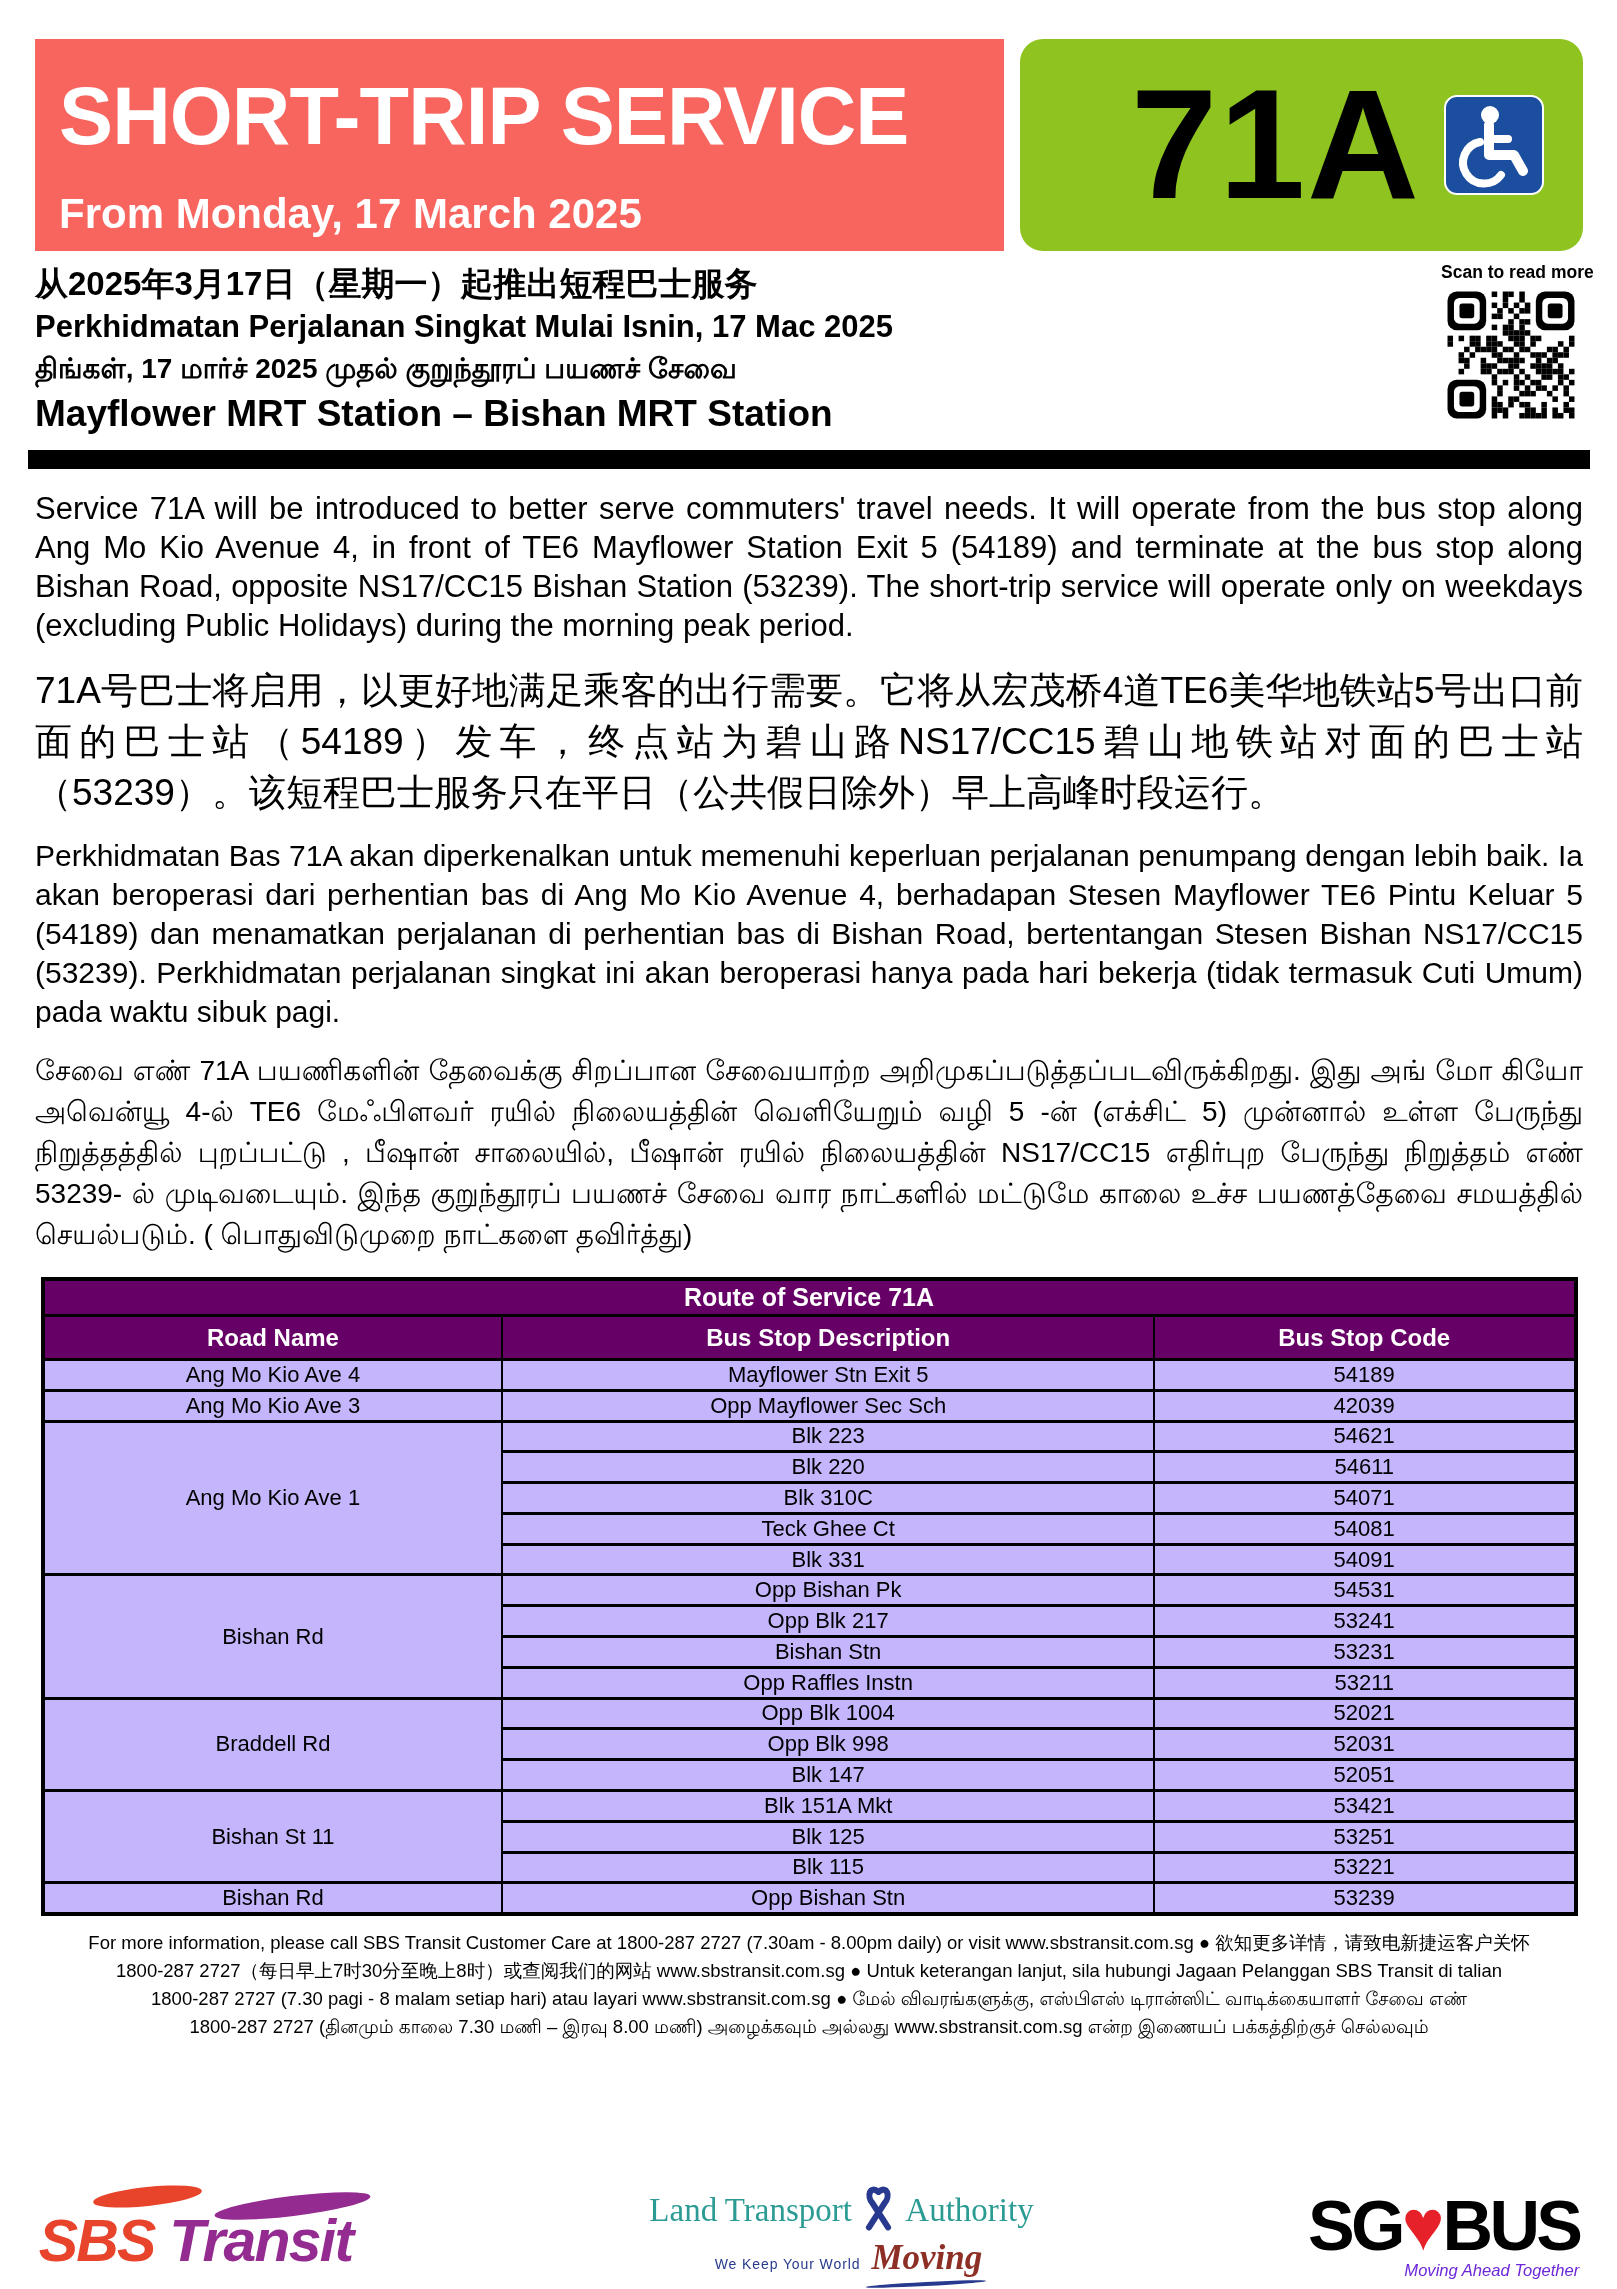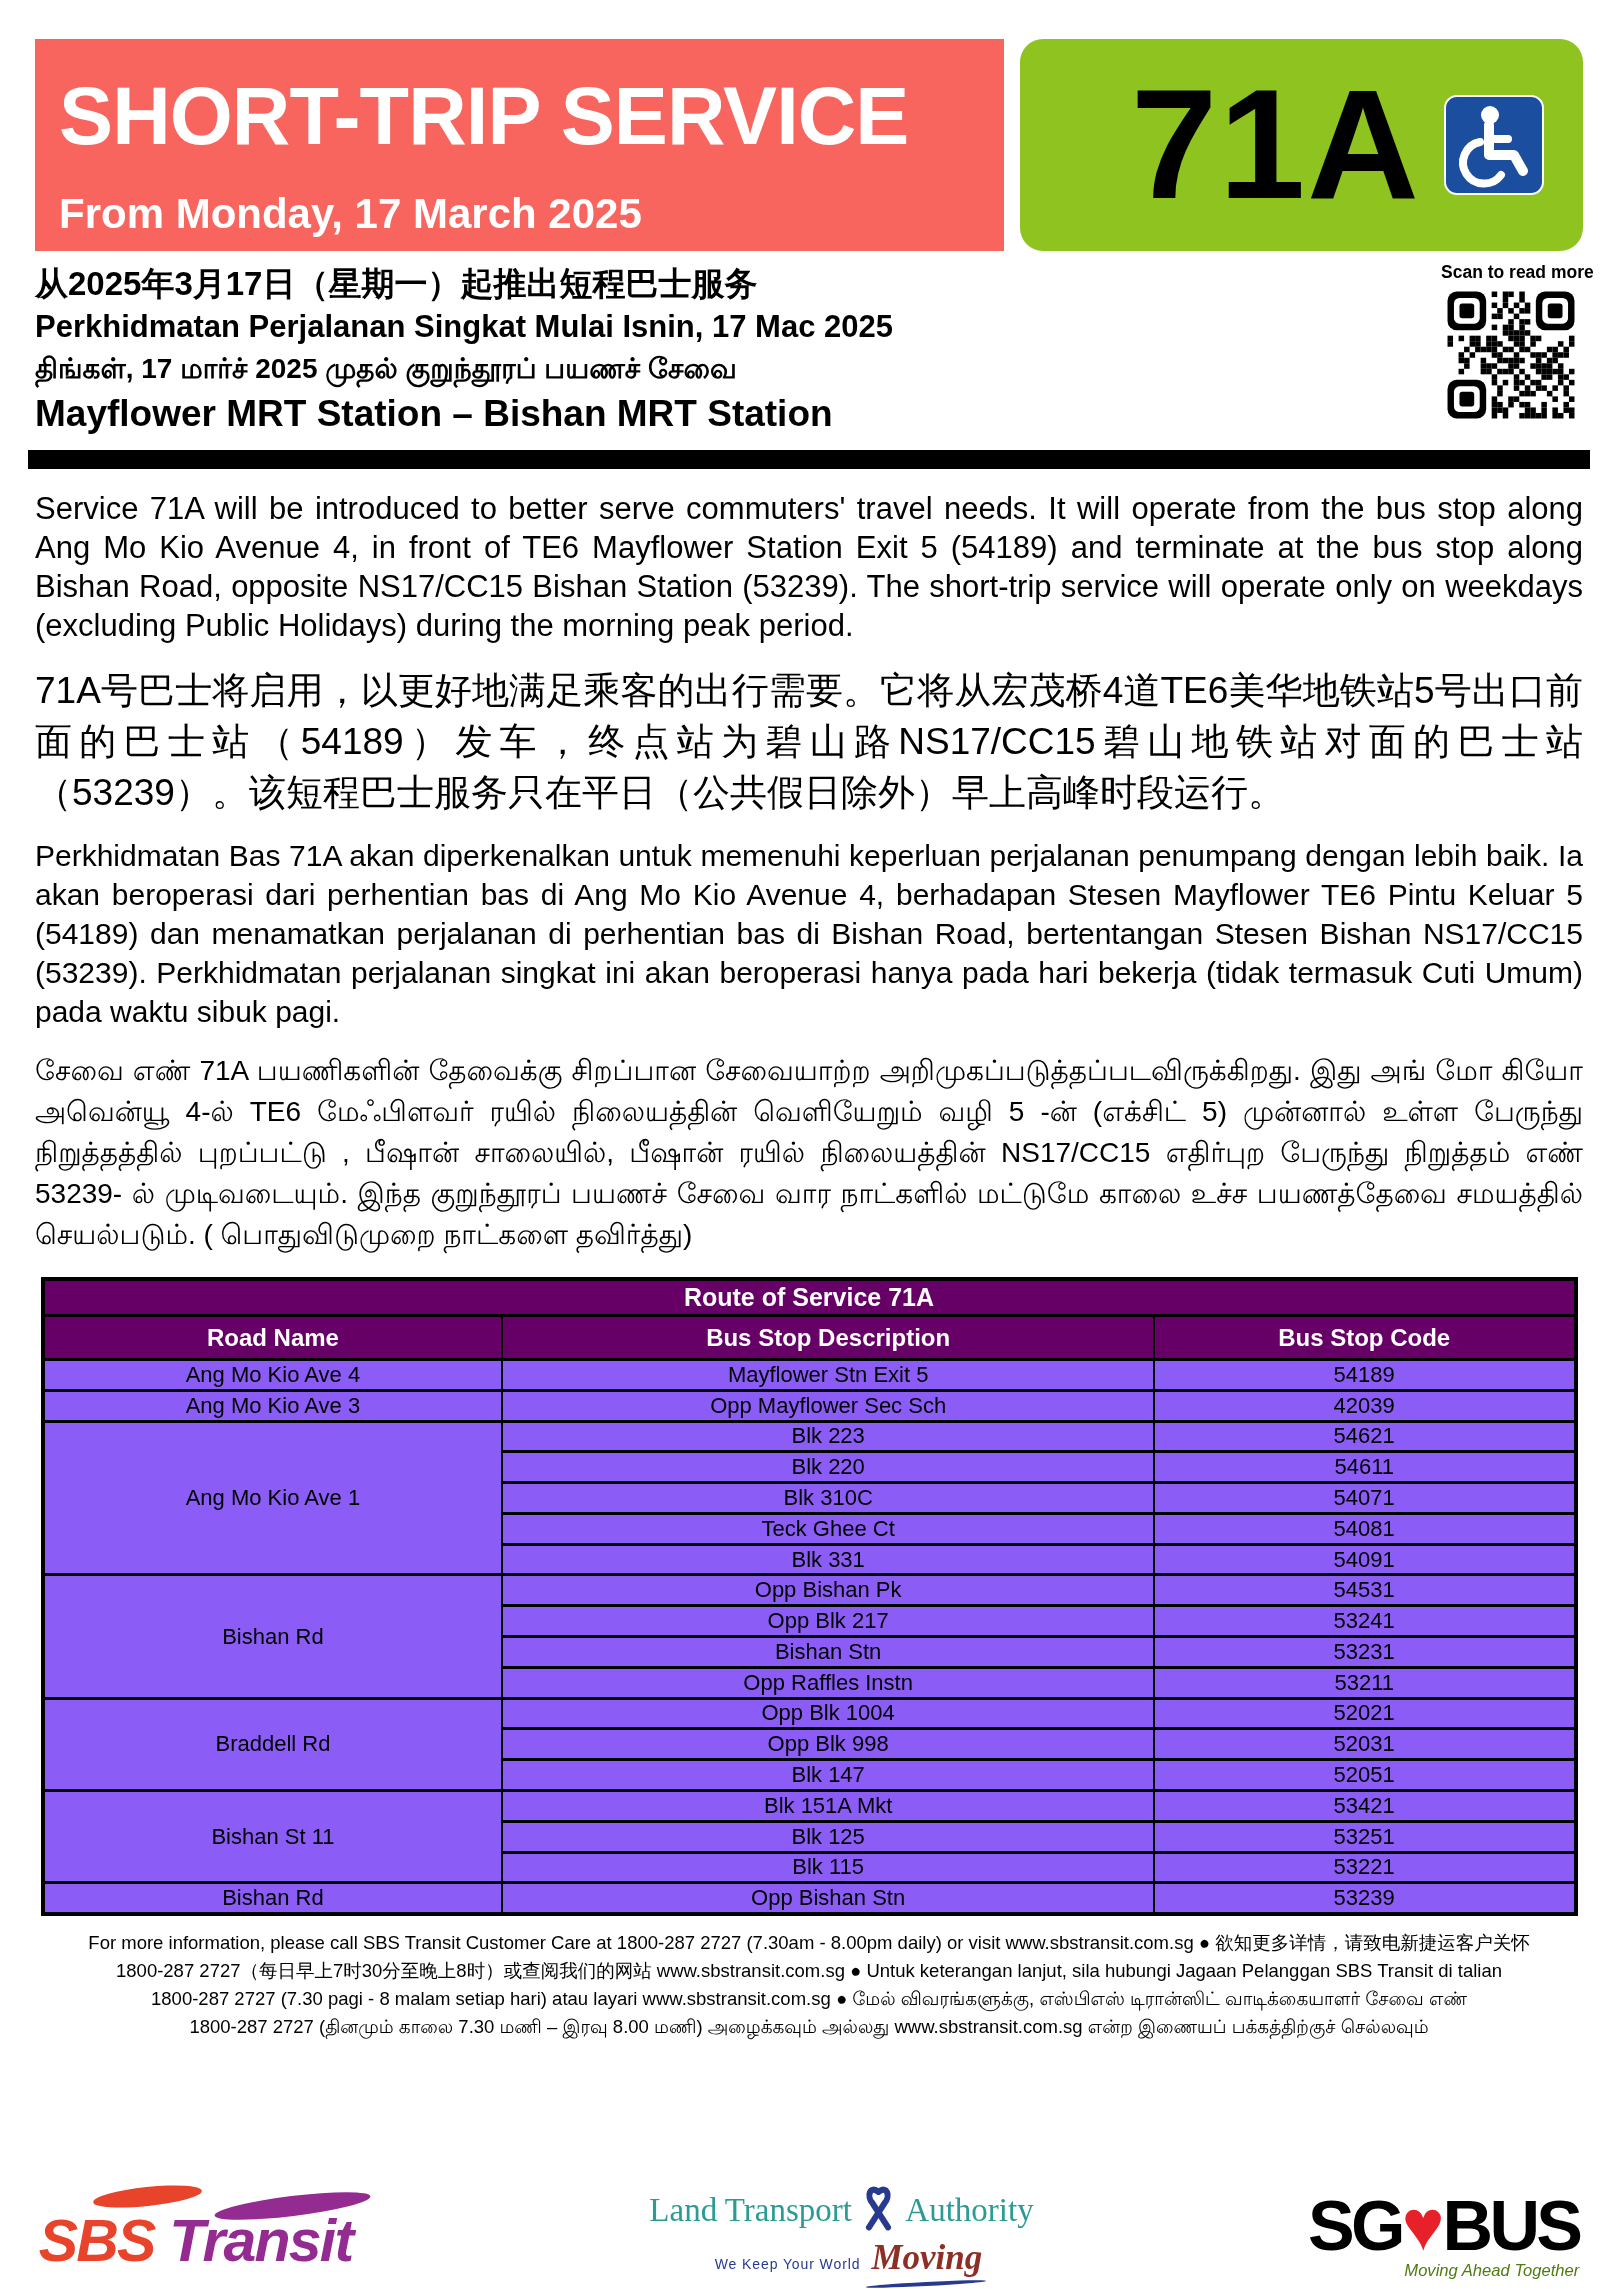--- a/index.html
+++ b/index.html
@@ -48,21 +48,21 @@
   .para-zh { font-size:37px; line-height:51px; margin-top:20px; }
   .para-ms { font-size:30px; line-height:39px; }
   .para-ta { font-size:28px; line-height:41px; }
 
   
   .route-table-wrap { margin-top:22px; padding:0 5.5px; }
   table.route { width:100%; border-collapse:collapse; border:4.6px solid #000; }
   table.route th, table.route td { border:2.8px solid #000; border-top-width:3.7px; border-bottom-width:3.7px; text-align:center; vertical-align:middle; }
   .tbl-title th { background:#660066; color:#fff; font-size:25px; font-weight:bold; height:37px; }
   .tbl-head th { background:#660066; color:#fff; font-size:24px; font-weight:bold; height:44px; }
-  table.route td { font-size:22px; height:29.5px; padding:0.9px 7.4px; background:#8b5cf6; }
+  table.route td { font-size:22px; height:29.5px; padding:0.9px 7.4px; background:#c4b5fd; }
   .col-road { width:30%; }
   .col-desc { width:42.5%; }
   .col-code { width:27.5%; }
 
   
   .footer-info { margin-top:13px; text-align:center; font-size:18.5px; line-height:28px; }
 
   
   .logos { margin-top:auto; display:flex; align-items:center; justify-content:space-between; height:92px; padding:0 3.7px 3.7px 3.7px; flex:0 0 auto; }
   .sbs-logo { position:relative; width:388px; height:89px; }
@@ -76,21 +76,21 @@
   .lta-top { display:flex; align-items:center; gap:9.2px; justify-content:center; }
   .lta-name { font-family:"Liberation Serif", serif; color:#2B9B94; font-size:33px; }
   .lta-bottom { display:flex; align-items:baseline; gap:11px; justify-content:center; margin-top:1.8px; }
   .lta-tag { color:#283A8F; font-size:14px; letter-spacing:0.9px;margin-left:14px; }
   .lta-moving { font-family:"Liberation Serif", serif; font-style:italic; font-weight:bold; color:#8E2F26; font-size:35px; position:relative; }
   .lta-underline { position:absolute; left:-5.5px; bottom:-7.4px; width:120px; height:3.7px; background:#283A8F; border-radius:50%; transform:rotate(-3deg); }
 
   .sgbus-logo { position:relative; width:323px; height:89px; text-align:right; }
   .sgbus-text { font-size:70px; font-weight:bold; letter-spacing:-3.7px; white-space:nowrap; line-height:70px; }
   .sgbus-heart { color:#E62129; font-size:72px; letter-spacing:-1.8px; }
-  .sgbus-tag { position:absolute; right:0; bottom:-1.8px; font-style:italic; font-size:16.6px; color:#4d7c0f; }
+  .sgbus-tag { position:absolute; right:0; bottom:-1.8px; font-style:italic; font-size:16.6px; color:#6d28d9; }
 </style>
 </head>
 <body>
 
 <div class="page">
 
   <div class="banner-row">
     <div class="banner-red">
       <div class="banner-title">SHORT-TRIP SERVICE</div>
       <div class="banner-date">From Monday, 17 March 2025</div>

